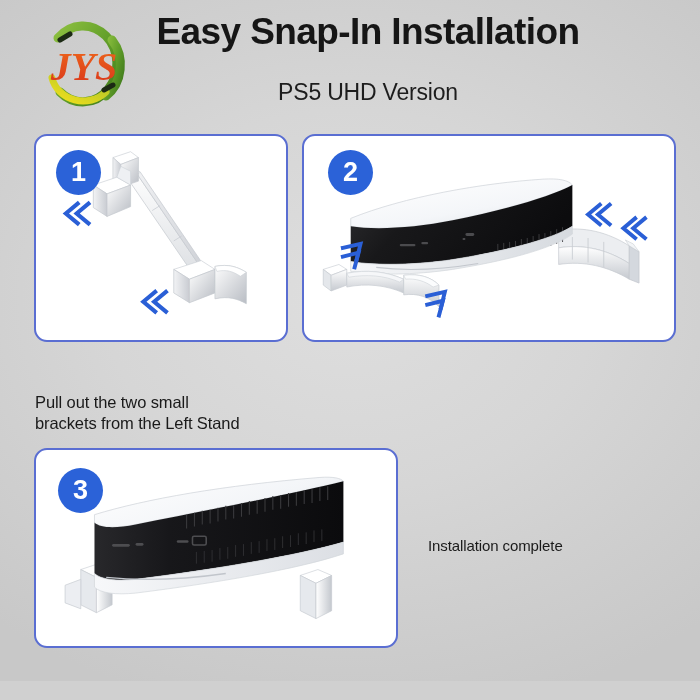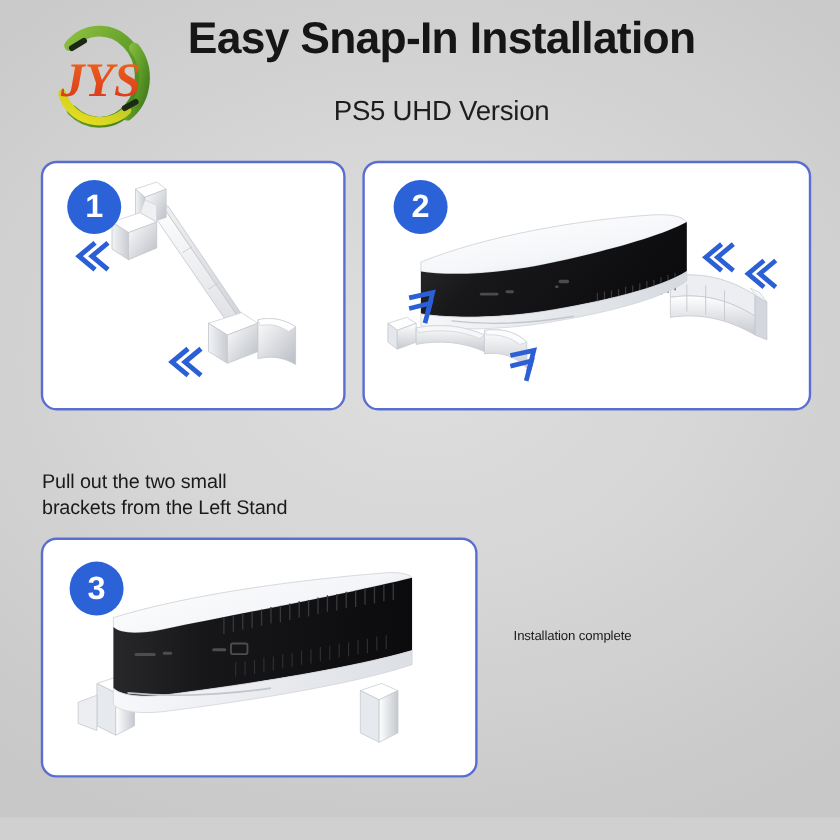--- a/index.html
+++ b/index.html
@@ -97,22 +97,22 @@
     color: #1a1a1a;
     font-size: 16.5px;
     line-height: 21px;
     letter-spacing: -0.1px;
     white-space: pre-line;
   }
   #caption-1 { left: 35px;  top: 352px; width: 262px; margin-top: 40px; }
   #caption-2 { left: 320px; top: 352px; width: 320px; }
   #caption-3 {
     position: absolute;
-    left: 428px; top: 524px;
-    font-size: 11px;
+    left: 428px; top: 537px;
+    font-size: 15px;
     color: #1a1a1a;
     letter-spacing: -0.1px;
     white-space: nowrap;
   }
 </style>
 </head>
 <body>
 
 <div id="page">
 

